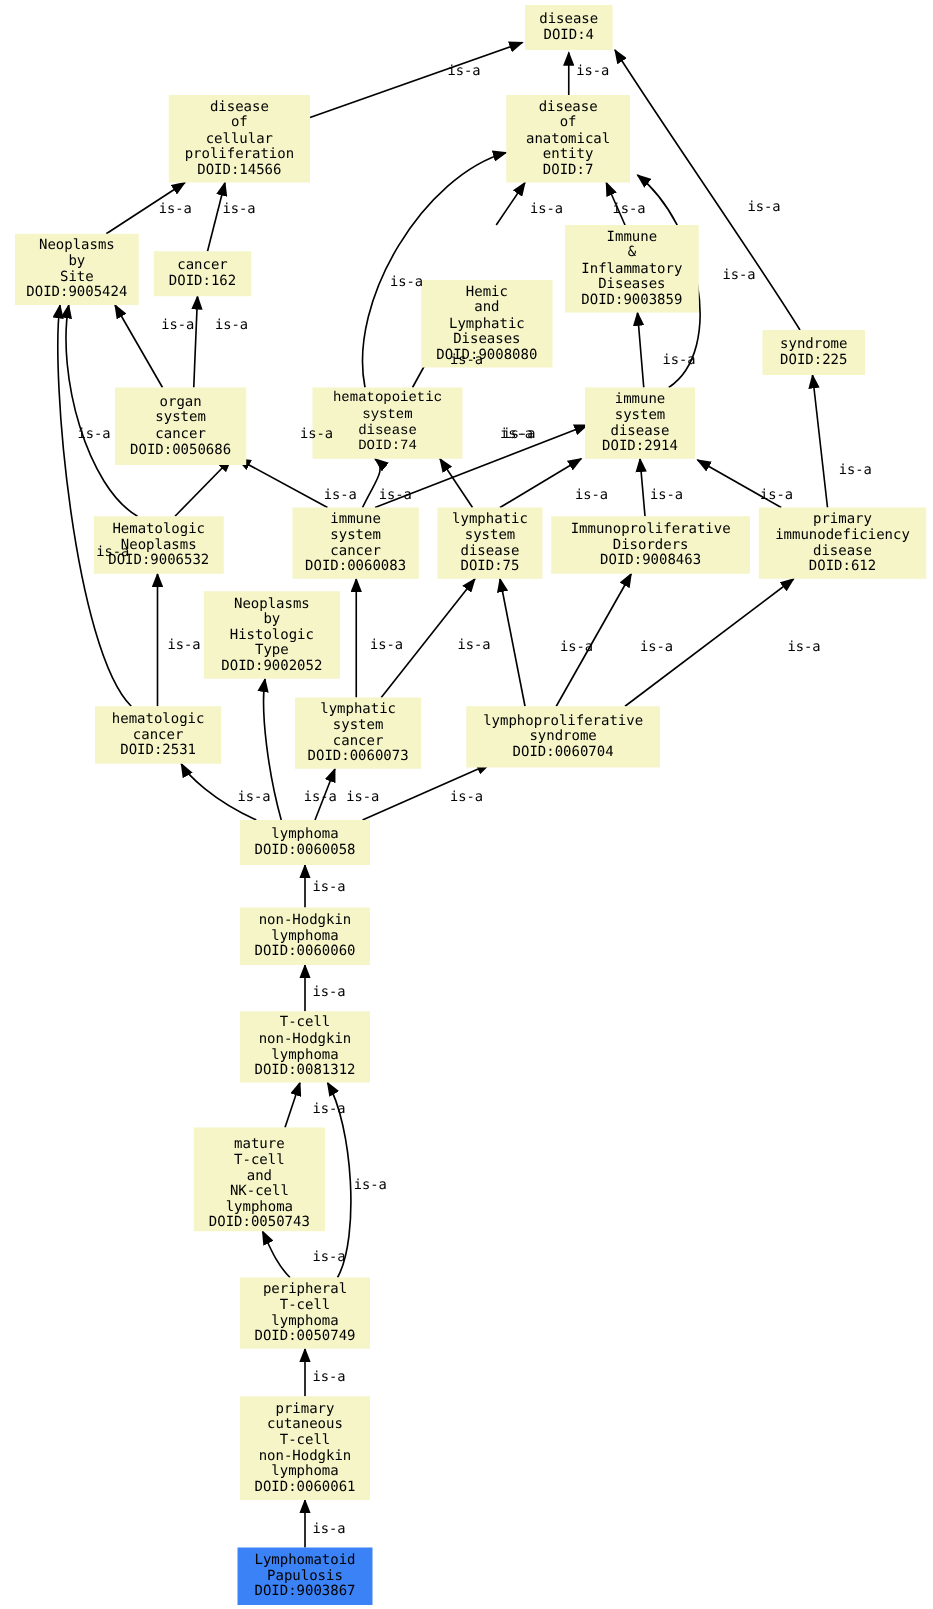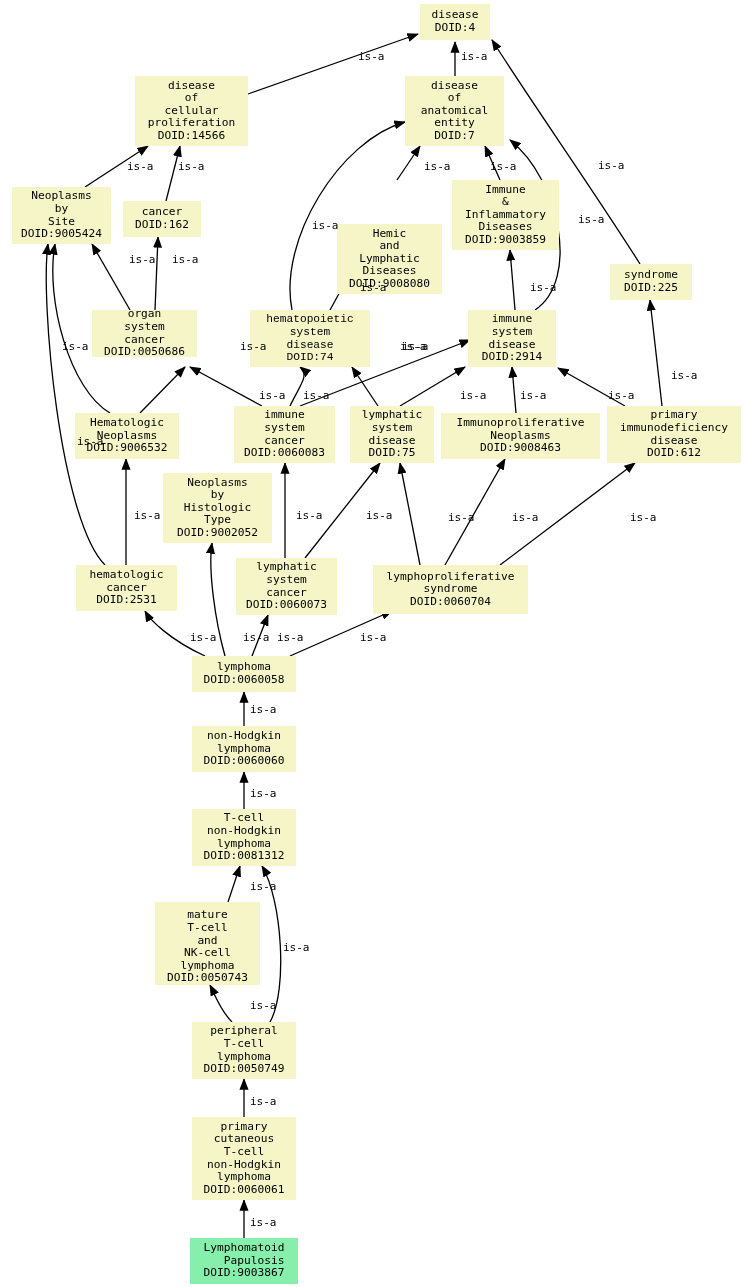--- a/index.html
+++ b/index.html
@@ -128,21 +128,21 @@
 Lymphatic
 Diseases
 DOID:9008080</span></div>
       <div class="node" style="left: 452px; top: 180px; width: 107px; height: 70px; background: rgb(245, 245, 200);"><span class="nlabel">Immune
 &amp;
 Inflammatory
 Diseases
 DOID:9003859</span></div>
       <div class="node" style="left: 610px; top: 264px; width: 82px; height: 36px; background: rgb(245, 245, 200);"><span class="nlabel">syndrome
 DOID:225</span></div>
-      <div class="node" style="left: 92px; top: 310px; width: 105px; height: 47px; background: rgb(245, 245, 200);"><span class="nlabel">organ
+      <div class="node" style="left: 92px; top: 310px; width: 105px; height: 62px; background: rgb(245, 245, 200);"><span class="nlabel">organ
 system
 cancer
 DOID:0050686</span></div>
       <div class="node" style="left: 250px; top: 310px; width: 120px; height: 57px; background: rgb(245, 245, 200); font-family: Liberation Mono, monospace;"><span class="nlabel">hematopoietic
 system
 disease
 DOID:74</span></div>
       <div class="node" style="left: 468px; top: 310px; width: 88px; height: 57px; background: rgb(245, 245, 200);"><span class="nlabel">immune
 system
 disease
@@ -152,21 +152,21 @@
 DOID:9006532</span></div>
       <div class="node" style="left: 234px; top: 406px; width: 101px; height: 57px; background: rgb(245, 245, 200);"><span class="nlabel">immune
 system
 cancer
 DOID:0060083</span></div>
       <div class="node" style="left: 350px; top: 406px; width: 84px; height: 57px; background: rgb(245, 245, 200);"><span class="nlabel">lymphatic
 system
 disease
 DOID:75</span></div>
       <div class="node" style="left: 441px; top: 413px; width: 159px; height: 46px; background: rgb(245, 245, 200);"><span class="nlabel">Immunoproliferative
-Neoplasms
+Disorders
 DOID:9008463</span></div>
       <div class="node" style="left: 607px; top: 406px; width: 134px; height: 57px; background: rgb(245, 245, 200);"><span class="nlabel">primary
 immunodeficiency
 disease
 DOID:612</span></div>
       <div class="node" style="left: 163px; top: 473px; width: 109px; height: 70px; background: rgb(245, 245, 200);"><span class="nlabel">Neoplasms
 by
 Histologic
 Type
 DOID:9002052</span></div>
@@ -198,21 +198,21 @@
       <div class="node" style="left: 192px; top: 1022px; width: 104px; height: 57px; background: rgb(245, 245, 200);"><span class="nlabel">peripheral
 T-cell
 lymphoma
 DOID:0050749</span></div>
       <div class="node" style="left: 192px; top: 1117px; width: 104px; height: 83px; background: rgb(245, 245, 200);"><span class="nlabel">primary
 cutaneous
 T-cell
 non-Hodgkin
 lymphoma
 DOID:0060061</span></div>
-      <div class="node" style="left: 190px; top: 1238px; width: 108px; height: 46px; background: #86efac; text-align: right;"><span class="nlabel">Lymphomatoid
+      <div class="node" style="left: 190px; top: 1238px; width: 108px; height: 46px; background: #3b82f6;"><span class="nlabel">Lymphomatoid
 Papulosis
 DOID:9003867</span></div>
     </div>
   <div id="label-layer">
       <div class="edge-label" style="left: 358px; top: 51px;">is-a</div>
       <div class="edge-label" style="left: 461px; top: 51px;">is-a</div>
       <div class="edge-label" style="left: 598px; top: 160px;">is-a</div>
       <div class="edge-label" style="left: 127px; top: 161px;">is-a</div>
       <div class="edge-label" style="left: 178px; top: 161px;">is-a</div>
       <div class="edge-label" style="left: 424px; top: 161px;">is-a</div>

